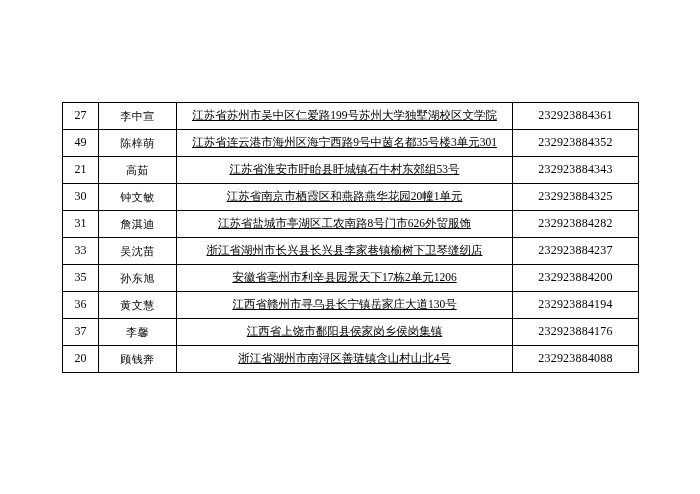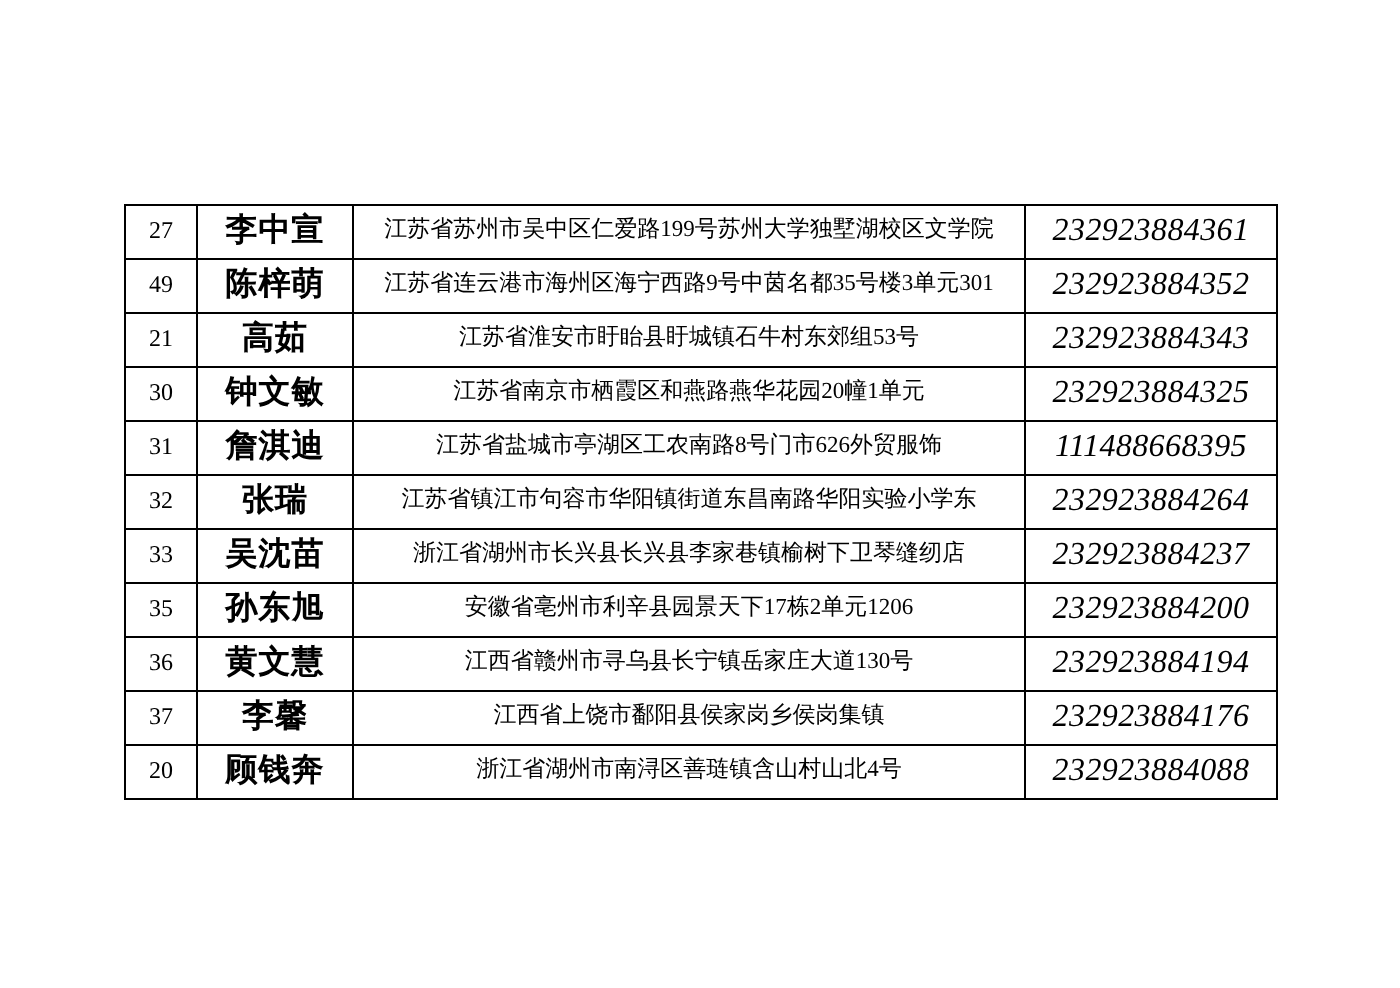--- a/index.html
+++ b/index.html
@@ -42,23 +42,23 @@
     line-height: 1.15;
     white-space: nowrap;
     overflow: hidden;
   }
   col.c-num   { width: 36px; }
   col.c-name  { width: 78px; }
   col.c-addr  { width: 336px; }
   col.c-id    { width: 126px; }
 
   td.num  { font-size: 12px; }
-  td.name { font-size: 16px; letter-spacing: 0.5px; font-weight: bold; }
-  td.addr { font-size: 11.5px; }
-  td.id   { font-size: 16px; font-family: "Liberation Serif", serif; letter-spacing: 0.2px; font-style: italic; }
+  td.name { font-size: 11px; letter-spacing: 0.5px; }
+  td.addr { font-size: 11.5px; text-decoration: underline; }
+  td.id   { font-size: 12px; font-family: "Liberation Serif", serif; letter-spacing: 0.2px; }
 </style>
 </head>
 <body>
 
 <div class="page">
   <div class="table-wrap">
     <table class="roster">
       <colgroup>
         <col class="c-num">
         <col class="c-name">
@@ -87,27 +87,21 @@
         <tr>
           <td class="num">30</td>
           <td class="name">钟文敏</td>
           <td class="addr">江苏省南京市栖霞区和燕路燕华花园20幢1单元</td>
           <td class="id">232923884325</td>
         </tr>
         <tr>
           <td class="num">31</td>
           <td class="name">詹淇迪</td>
           <td class="addr">江苏省盐城市亭湖区工农南路8号门市626外贸服饰</td>
-          <td class="id">111488668395</td>
-        </tr>
-        <tr>
-          <td class="num">32</td>
-          <td class="name">张瑞</td>
-          <td class="addr">江苏省镇江市句容市华阳镇街道东昌南路华阳实验小学东</td>
-          <td class="id">232923884264</td>
+          <td class="id">232923884282</td>
         </tr>
         <tr>
           <td class="num">33</td>
           <td class="name">吴沈苗</td>
           <td class="addr">浙江省湖州市长兴县长兴县李家巷镇榆树下卫琴缝纫店</td>
           <td class="id">232923884237</td>
         </tr>
         <tr>
           <td class="num">35</td>
           <td class="name">孙东旭</td>

